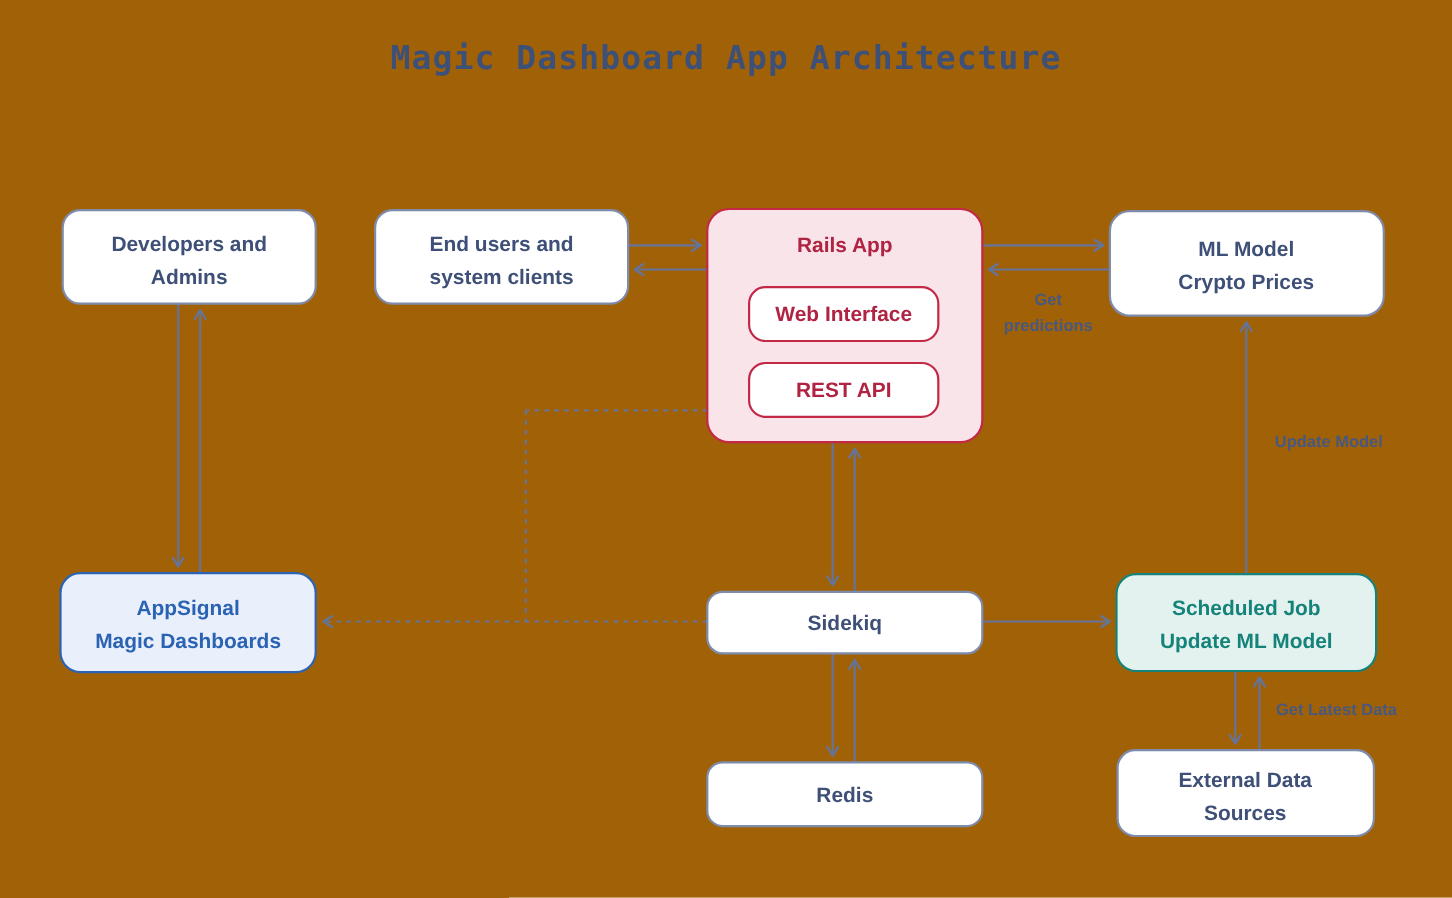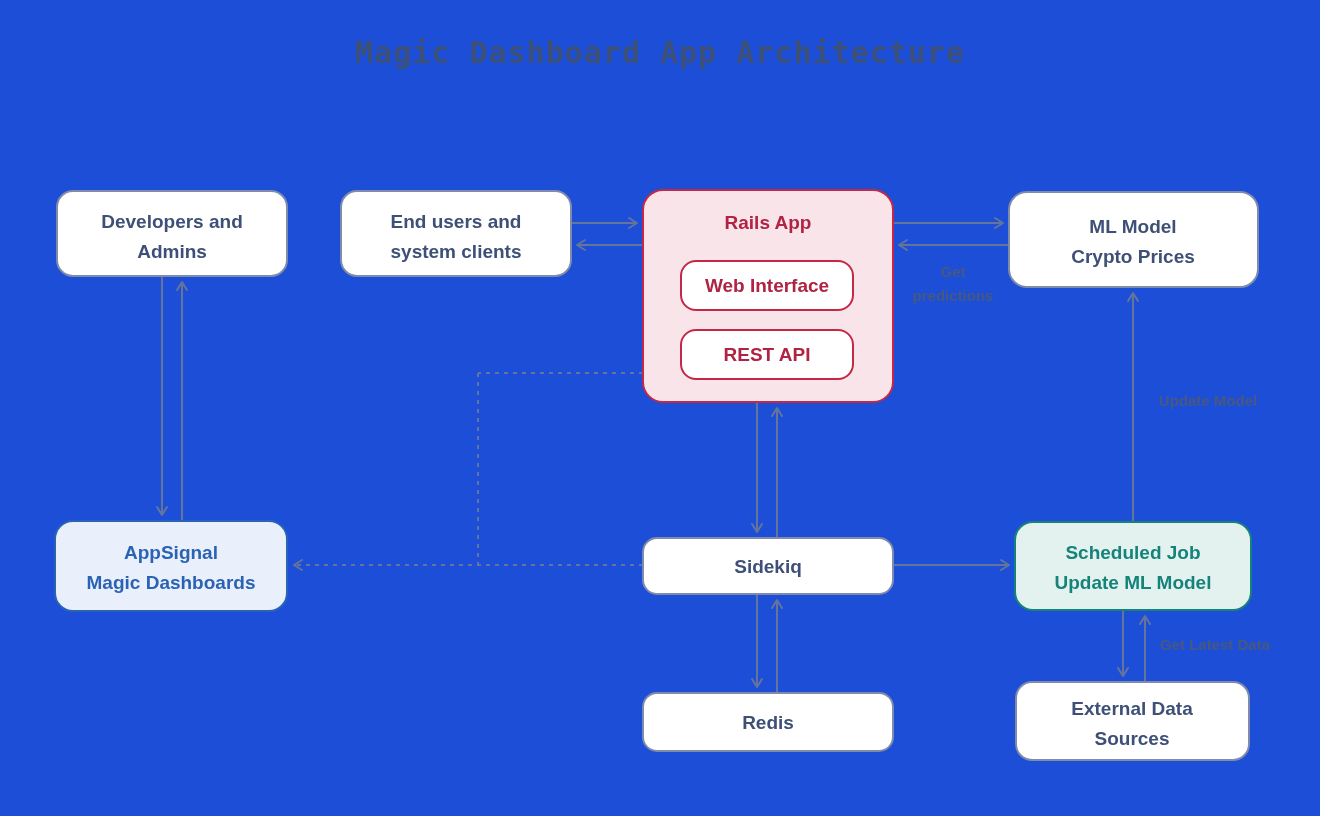--- a/index.html
+++ b/index.html
@@ -1,20 +1,20 @@
 <!DOCTYPE html>
 <html><head>
 <meta charset="utf-8">
 <style>
   html, body { margin: 0; padding: 0; }
   .canvas {
     position: relative;
     width: 1320px;
     height: 816px;
-    background: #1d4ed8;
+    background: #a16207;
     font-family: "Liberation Sans", sans-serif;
     overflow: hidden;
   }
   svg { display: block; }
   text { user-select: none; }
   .title {
     font-family: "DejaVu Sans Mono", monospace;
     font-weight: bold;
     font-size: 30px;
     fill: #3d5078;

